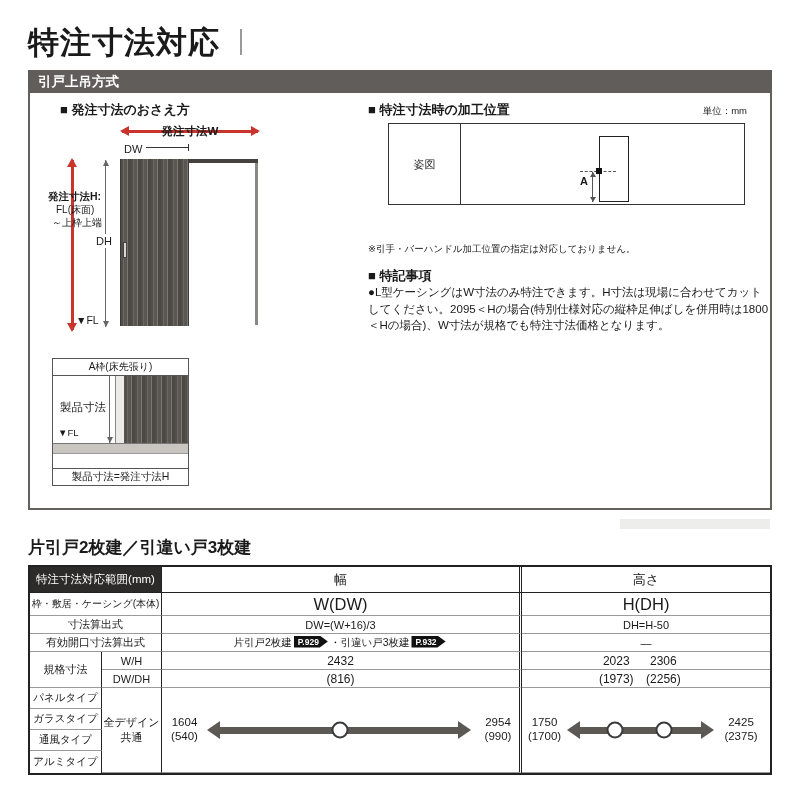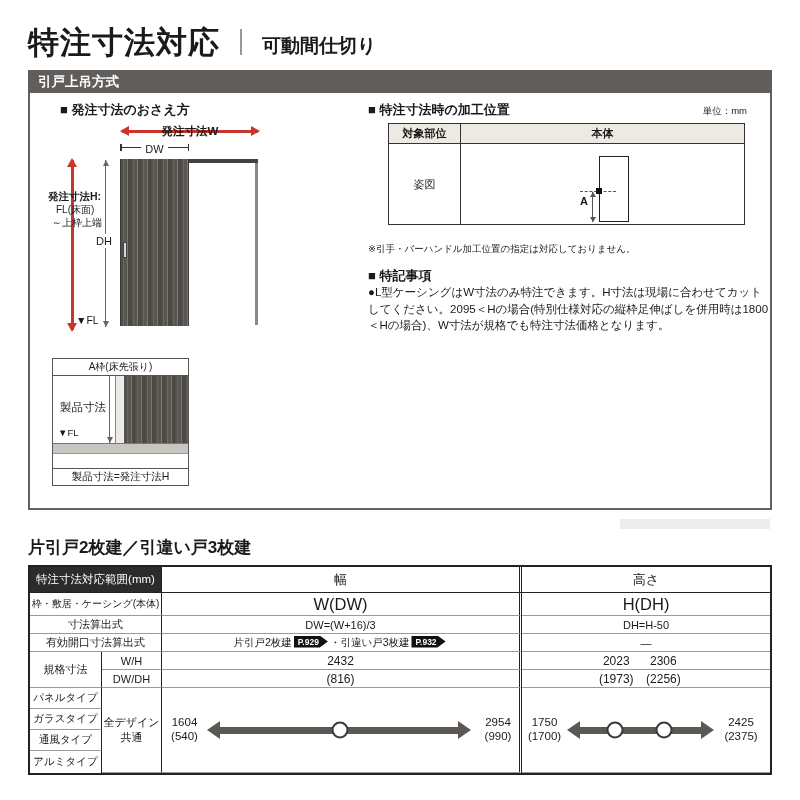--- a/index.html
+++ b/index.html
@@ -99,41 +99,40 @@
   .srange{position:absolute;top:50%;transform:translateY(-50%);font-size:11.5px;line-height:1.2;text-align:center;white-space:nowrap;}
   .footer-shade{left:620px;top:519px;width:150px;height:10px;background:#ededeb;}
 </style>
 </head>
 <body>
 
 <div id="page">
 
   <div class="abs page-title">特注寸法対応</div>
   <div class="abs title-divider"></div>
-  <div class="abs page-subtitle">可動間仕切り</div>
 
   <div class="abs section-bar">引戸上吊方式</div>
 
   <div class="abs content-box">
 
     <div class="abs blk-heading" style="left:30px;top:8px;">■ 発注寸法のおさえ方</div>
 
     <div class="abs" style="left:0;top:0;width:320px;height:260px;">
 
       <div class="abs arrow-red-h" style="left:92px;top:37px;width:136px;">
         <i class="hl"></i>
           <i class="hr"></i>
       </div>
       <div class="abs" style="left:92px;top:31px;width:136px;text-align:center;font-size:11.5px;font-weight:bold;">発注寸法W</div>
 
       <div class="abs dim-line-h" style="left:90px;top:54px;width:69px;">
         <i class="tick" style="left:0;"></i>
           <i class="tick" style="right:0;"></i>
       </div>
-      <div class="abs" style="left:90px;top:46px;width:69px;text-align:center;"><span style="background:#fff;padding:0 4px;font-size:11px;">DW</span></div>
+      <div class="abs" style="left:90px;top:46px;width:69px;"><span style="background:#fff;padding:0 4px;font-size:11px;">DW</span></div>
 
       <div class="abs" style="left:90px;top:66px;width:138px;height:4px;background:#44423f;"></div>
       <div class="abs" style="left:225px;top:70px;width:3px;height:162px;background:#8a8885;"></div>
 
       <div class="abs wood" style="left:90px;top:66px;width:69px;height:167px;border-left:1px solid #3a3a38;border-right:1px solid #3a3a38;box-sizing:border-box;"></div>
       <div class="abs" style="left:93px;top:149px;width:4px;height:16px;background:#d9d7d3;border:1px solid #444;box-sizing:border-box;"></div>
 
       <div class="abs arrow-red-v" style="left:41px;top:67px;height:170px;">
         <i class="vt"></i>
           <i class="vb"></i>
@@ -164,24 +163,20 @@
       </div>
       <div class="grayband"></div>
       <div class="whiteband"></div>
       <div class="cap">製品寸法=発注寸法H</div>
     </div>
 
     <div class="abs blk-heading" style="left:338px;top:8px;">■ 特注寸法時の加工位置</div>
     <div class="abs" style="left:620px;top:12px;width:97px;text-align:right;font-size:9.5px;">単位：mm</div>
 
     <div class="abs mtable">
-      <div class="row hrow">
-        <div class="c1">対象部位</div>
-        <div class="c2">本体</div>
-      </div>
       <div class="row brow">
         <div class="c1">姿図</div>
         <div class="c2">
           <div class="door-outline"></div>
           <div class="adash"></div>
           <div class="asq"></div>
           <div class="avline">
               <i class="at"></i>
               <i class="ab"></i>
             </div>

